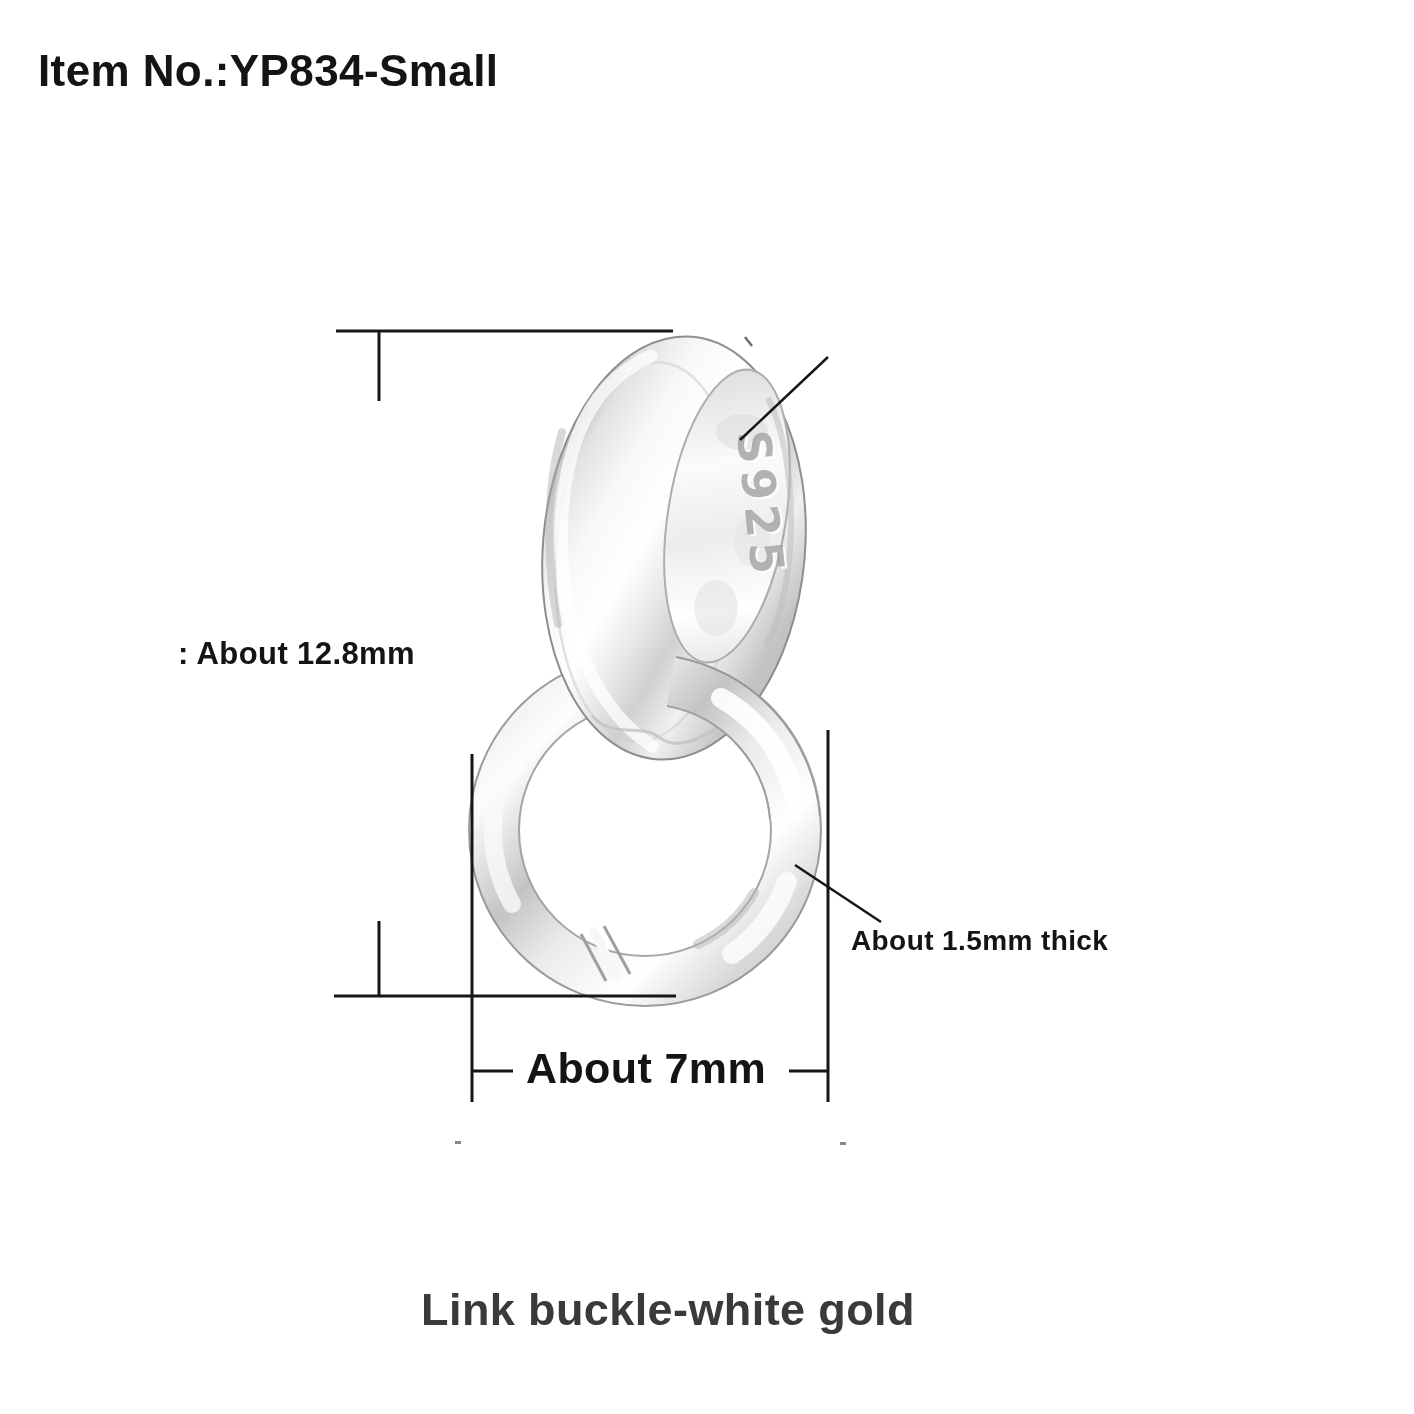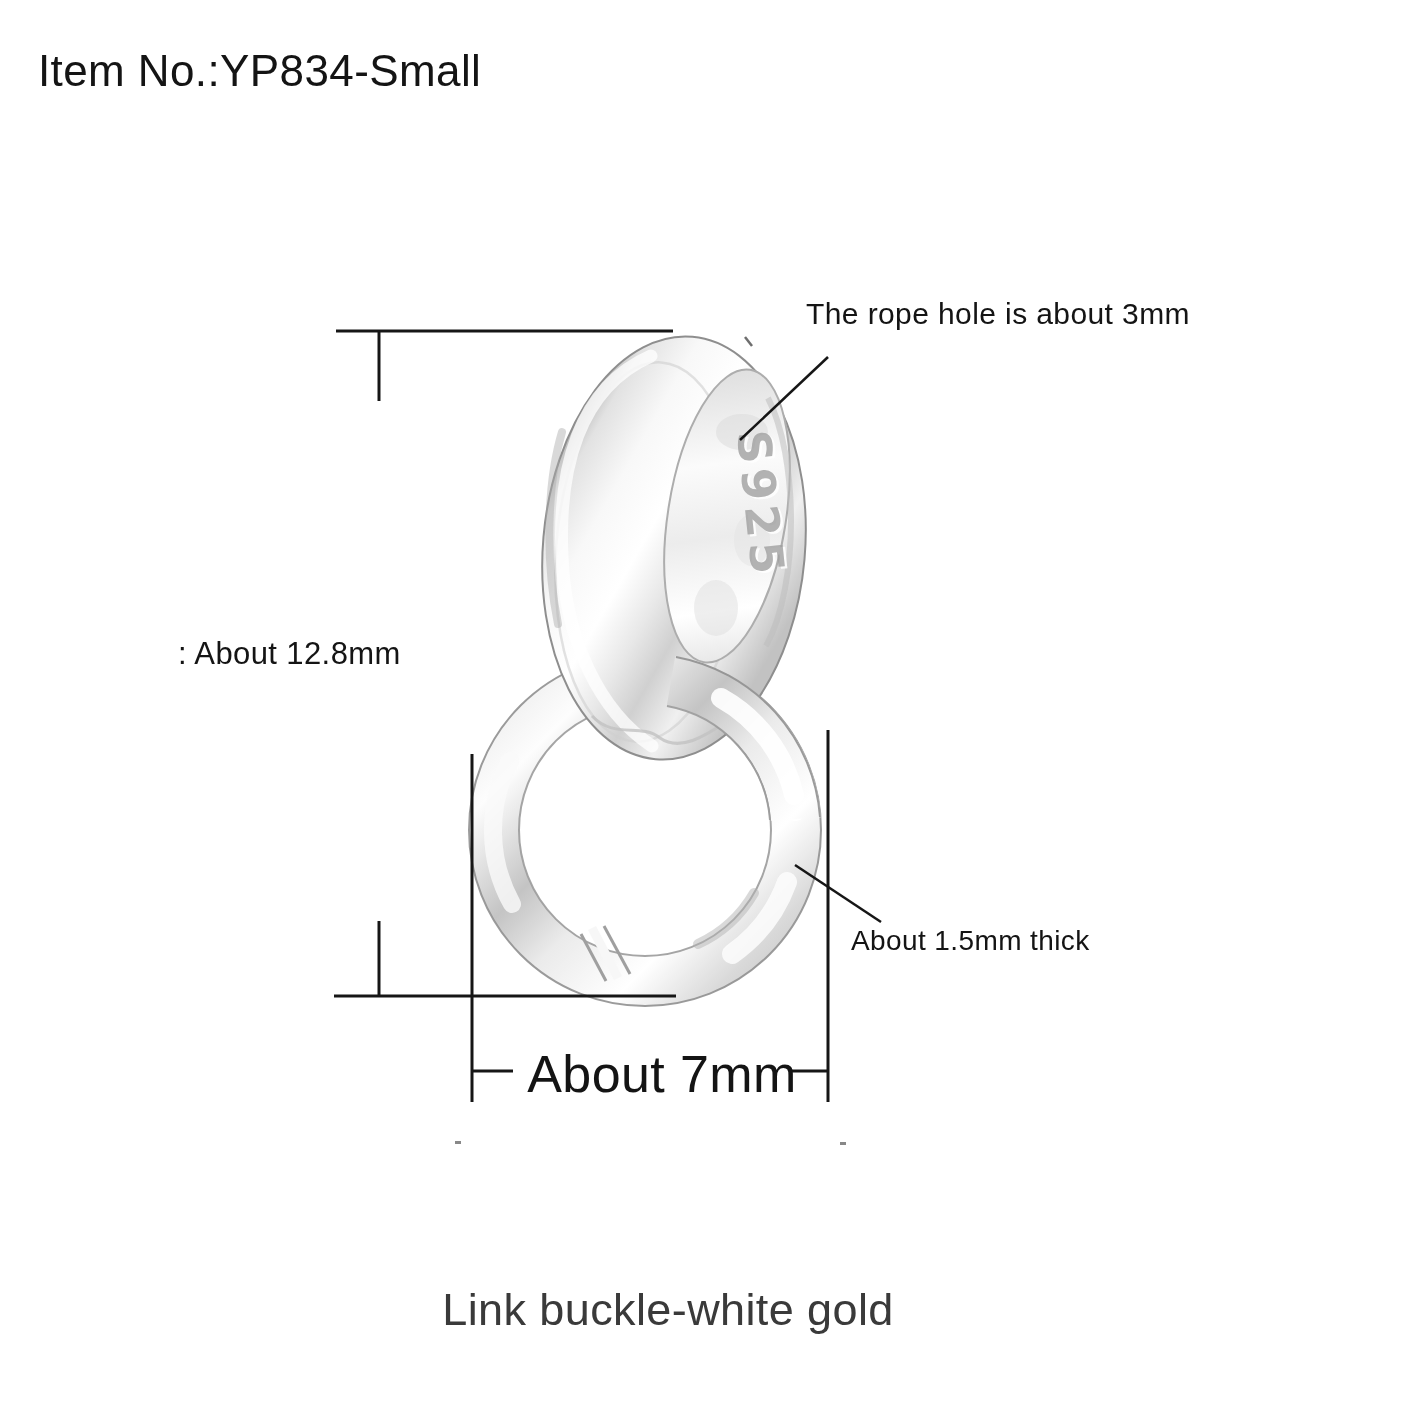--- a/index.html
+++ b/index.html
@@ -13,29 +13,29 @@
     overflow: hidden;
   }
   .canvas svg.diagram {
     position: absolute;
     left: 0; top: 0;
     width: 1414px; height: 1414px;
   }
   .label {
     position: absolute;
     white-space: nowrap;
-    font-weight: 400;
+    font-weight: 700;
     letter-spacing: 0.4px;
     color: #141414;
   }
   .item-no   { left: 38px;  top: 46px;  font-size: 44px; }
   .rope-hole { left: 806px; top: 297px; font-size: 30px; }
   .height    { left: 178px; top: 596px; font-size: 31px; margin-top: 40px; }
   .thickness { left: 851px; top: 925px; font-size: 28px; }
-  .width     { left: 662px; top: 1044px; font-size: 52px; transform: translateX(-50%); }
+  .width     { left: 646px; top: 1044px; font-size: 43px; transform: translateX(-50%); }
   .caption   { left: 668px; top: 1284px; font-size: 45px; transform: translateX(-50%); color: #3a3a3a; }
   .dim line, .dim path { stroke: #161616; fill: none; }
 </style>
 </head>
 <body>
 
 <div class="canvas">
 
   <svg class="diagram" viewBox="0 0 1414 1414" aria-hidden="true">
     <defs>
@@ -130,18 +130,17 @@
       <line x1="828" y1="730" x2="828" y2="1102"></line>
       <line x1="472" y1="1071" x2="513" y2="1071"></line>
       <line x1="789" y1="1071" x2="828" y2="1071"></line>
 
       <line x1="828" y1="357" x2="740" y2="440" stroke-width="2.5"></line>
       <line x1="795" y1="865" x2="881" y2="922" stroke-width="2.5"></line>
     </g>
   </svg>
 
   <div class="label item-no">Item No.:YP834-Small</div>
-  <div class="label rope-hole">The rope hole is about 3mm</div>
   <div class="label height">: About 12.8mm</div>
   <div class="label thickness">About 1.5mm thick</div>
   <div class="label width">About 7mm</div>
   <div class="label caption">Link buckle-white gold</div>
 </div>
 
 </body></html>

